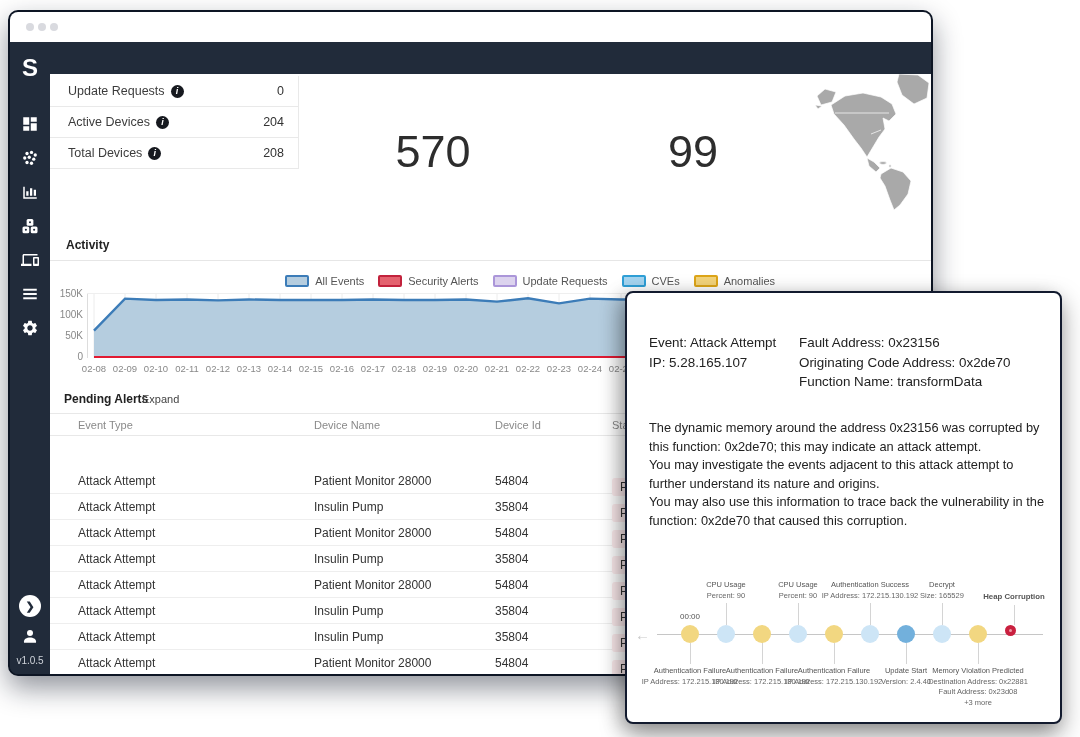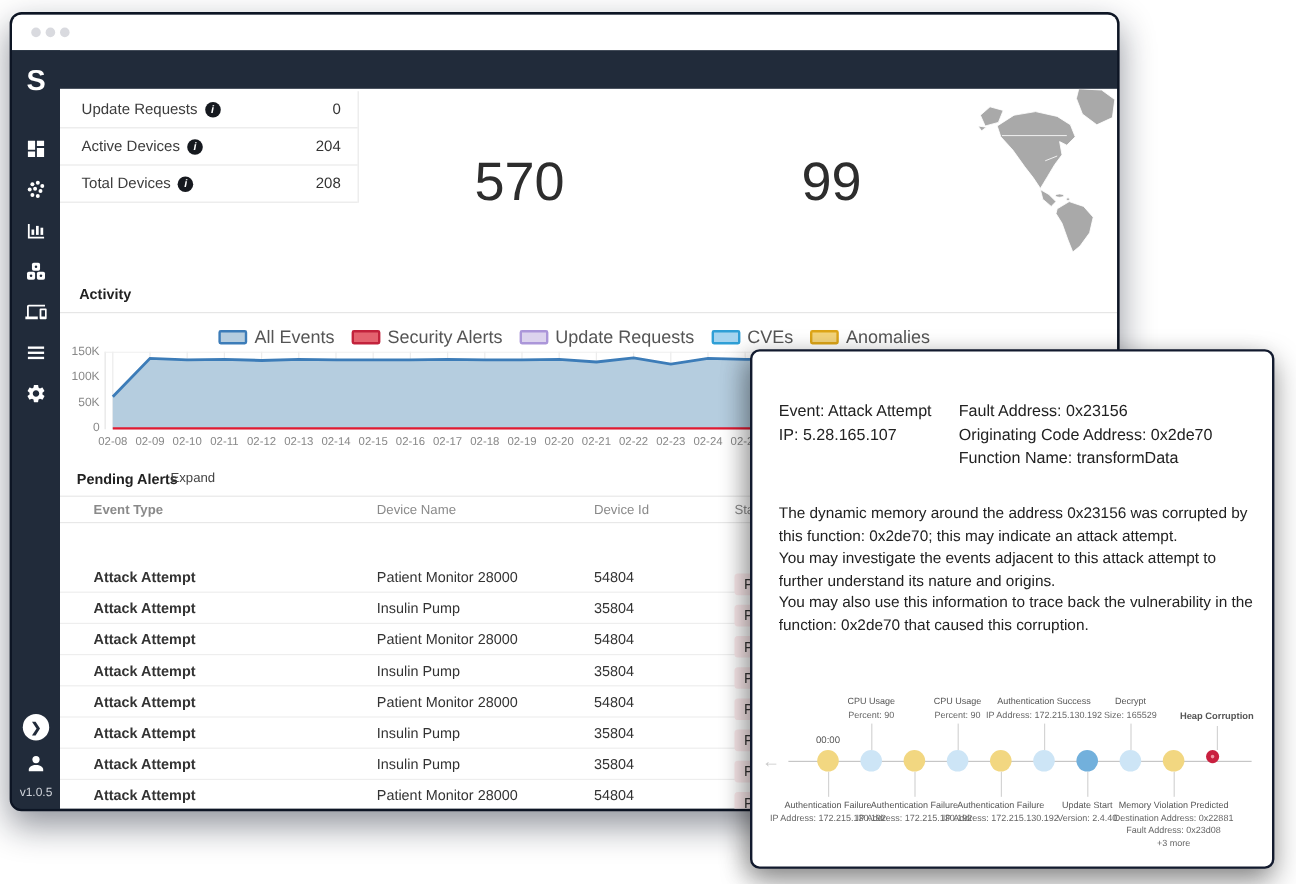--- a/index.html
+++ b/index.html
@@ -42,37 +42,37 @@
   .map{position:absolute;right:0;top:0;width:116px;height:136px;}
 
   .sec-title{position:absolute;font-size:12px;font-weight:bold;color:#222;}
   .activity-title{left:16px;top:164px;}
   .divider{position:absolute;left:0;right:0;height:1px;background:#e6e6e6;}
   .act-div{top:186px;}
 
   .legend{position:absolute;top:199px;right:156px;height:16px;display:flex;align-items:center;gap:14px;}
   .lg-item{display:flex;align-items:center;gap:6px;cursor:pointer;}
   .lg-swatch{width:24px;height:12px;border-radius:2px;border:2px solid #999;display:inline-block;}
-  .lg-label{font-size:15px;color:#555;}
+  .lg-label{font-size:11px;color:#555;}
 
   .ytick{position:absolute;left:0;width:33px;text-align:right;font-size:10px;color:#888;}
   .t0{top:214px;} .t1{top:235px;} .t2{top:256px;} .t3{top:277px;}
   .chart{position:absolute;left:37px;top:219px;width:848px;height:65px;}
   .xlabels{position:absolute;left:37px;top:289px;right:0;height:12px;}
   .xlabels span{position:absolute;width:40px;text-align:center;font-size:9.5px;color:#888;}
 
   .pending-title{left:14px;top:318px;}
   .expand{position:absolute;left:92px;top:319px;font-size:11px;color:#444;cursor:pointer;}
   .thead{position:absolute;left:0;right:0;top:339px;height:23px;border-top:1px solid #e8e8e8;border-bottom:1px solid #e8e8e8;}
   .thead span{position:absolute;top:5px;font-size:11px;color:#8a8a8a;}
   .tbody{position:absolute;left:0;right:0;top:362px;margin-top:32px;}
   .trow{position:relative;height:26px;border-bottom:1px solid #eee;cursor:pointer;}
   .trow span{position:absolute;top:6px;font-size:12px;color:#333;}
   .badge{display:inline-block;background:#fcebed;color:#d95f6e;font-size:10px;padding:2px 8px;border-radius:3px;}
-  .c0{left:28px;font-weight:bold;} .c1{left:264px;} .c2{left:445px;} .c3{left:562px;}
+  .c0{left:28px;} .c1{left:264px;} .c2{left:445px;} .c3{left:562px;}
   .trow .c3{top:4px;}
 
   
   .overlay{position:absolute;left:625px;top:291px;width:437px;height:433px;background:#fff;border:2px solid #121a2e;
     border-radius:8px;z-index:10;box-shadow:0 10px 24px rgba(0,0,0,.4),-8px 4px 18px rgba(0,0,0,.15);}
   .field-col{position:absolute;top:40px;font-size:13.4px;color:#222;line-height:19.5px;}
   .col-l{left:22px;}
   .col-r{left:172px;}
   .desc{position:absolute;left:22px;top:126px;width:402px;font-size:12.8px;color:#222;line-height:18.5px;}
 

